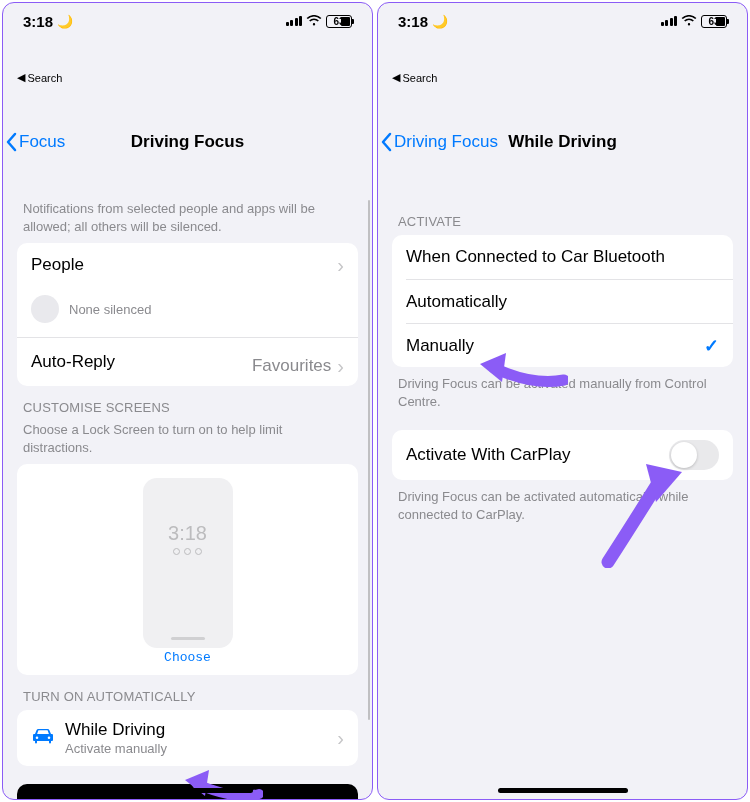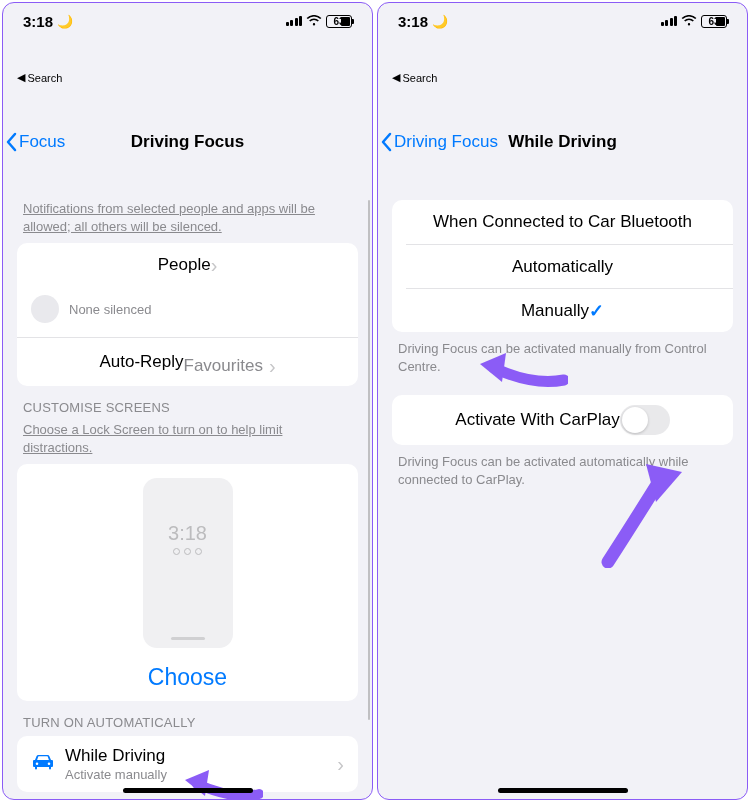--- a/index.html
+++ b/index.html
@@ -73,37 +73,36 @@
     color: #8a8a8e;
     letter-spacing: 0.2px;
     padding: 14px 20px 6px;
     text-transform: uppercase;
   }
   .section-desc {
     font-size: 13px;
     color: #8a8a8e;
     padding: 0 20px 8px;
     line-height: 1.35;
-    text-decoration: underline;
   }
   .footer-desc {
     font-size: 13px;
     color: #8a8a8e;
     padding: 8px 20px 8px;
     line-height: 1.35;
   }
   .card {
     background: #fff;
     margin: 0 14px;
     border-radius: 10px;
   }
   .row {
     display: flex;
     align-items: center;
-    justify-content: center;
+    justify-content: space-between;
     min-height: 44px;
     padding: 10px 14px;
     position: relative;
   }
   .row + .row { border-top: 0.5px solid #e3e3e6; margin-left: 14px; padding-left: 0; }
   .row-left { display: flex; flex-direction: column; gap: 1px; flex: 1; }
   .row-left-h { display: flex; align-items: center; gap: 10px; flex: 1; }
   .row-label { font-size: 17px; color: #000; }
   .row-sub { font-size: 13px; color: #8a8a8e; }
   .row-value { font-size: 17px; color: #8a8a8e; margin-right: 6px; }
@@ -114,21 +113,21 @@
   .people-sub-row { padding: 8px 14px 14px; display: flex; align-items: center; gap: 10px; }
   .screen-card { background: #fff; margin: 0 14px; border-radius: 10px; padding: 14px 0 10px; display: flex; flex-direction: column; align-items: center; }
   .mock-phone {
     width: 90px; height: 170px; background: #f0f0f2; border-radius: 14px;
     display: flex; flex-direction: column; align-items: center; padding-top: 44px;
   }
   .mock-time { font-size: 20px; color: #bcbcbe; font-weight: 400; }
   .mock-dots { display: flex; gap: 4px; margin-top: 3px; }
   .mock-dot { width: 7px; height: 7px; border-radius: 50%; border: 1.2px solid #bcbcbe; }
   .mock-bar { width: 34px; height: 3.5px; background: #d0d0d2; border-radius: 3px; margin-top: auto; margin-bottom: 8px; }
-  .choose-btn { color: #007aff; font-size: 23px; margin-top: 16px; }
+  .choose-btn { color: #007aff; font-size: 13px; margin-top: 2px; font-family: Liberation Mono, monospace; }
   .delete-row {
     background: #000000; margin: 18px 14px 0; border-radius: 10px; padding: 12px 14px;
     color: #ff3b30; font-size: 17px; font-weight: 700;
   }
   .car-icon { color: #007aff; }
   .check { color: #007aff; font-size: 18px; font-weight: 600; }
   .toggle {
     width: 50px; height: 30px; border-radius: 15px; background: #e9e9eb;
     position: relative;
   }
@@ -295,20 +294,21 @@
     <div class="nav-back">
       <svg width="12" height="20" viewBox="0 0 12 20">
           <path d="M10 2L3 10l7 8" stroke="#007aff" stroke-width="2.5" fill="none" stroke-linecap="round" stroke-linejoin="round"></path>
         </svg>
       <span>Driving Focus</span>
     </div>
     <div class="nav-title">While Driving</div>
   </div>
 
   <div class="content">
+    <div class="section-header">ACTIVATE</div>
     <div class="card">
       <div class="row">
         <span class="row-label">When Connected to Car Bluetooth</span>
       </div>
       <div class="row">
         <span class="row-label">Automatically</span>
       </div>
       <div class="row">
         <span class="row-label">Manually</span>
         <span class="check">✓</span>

